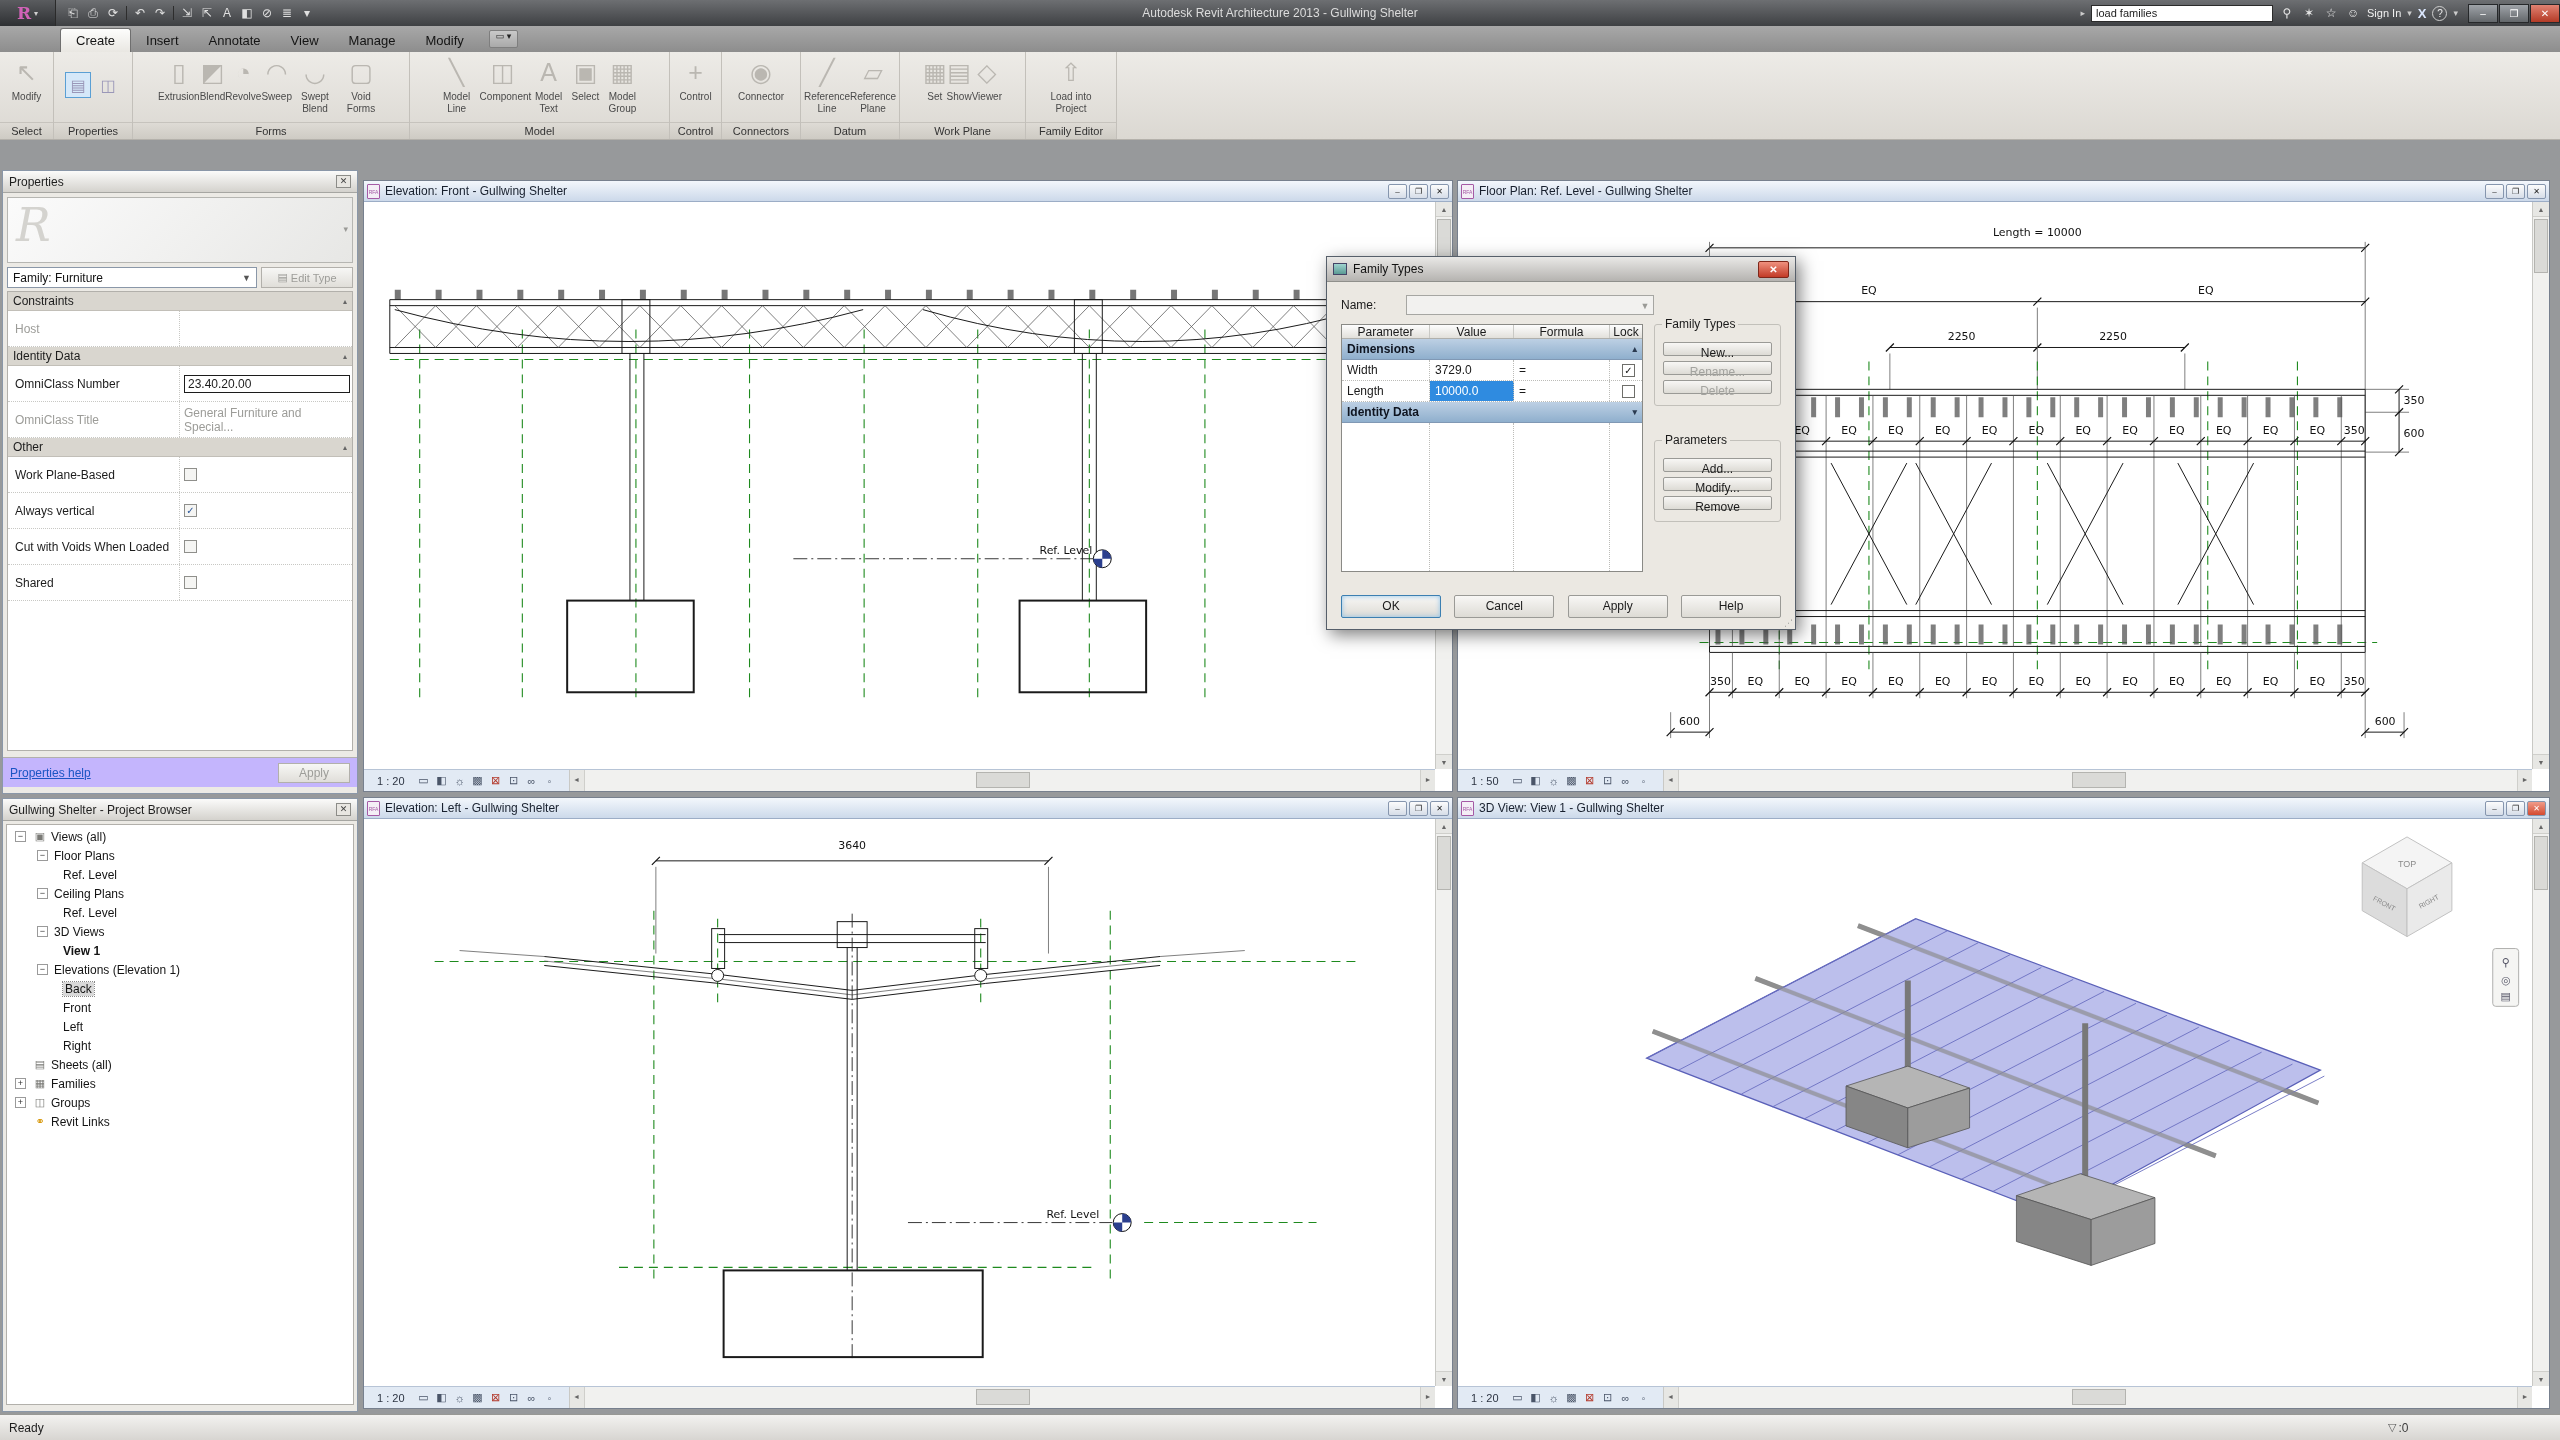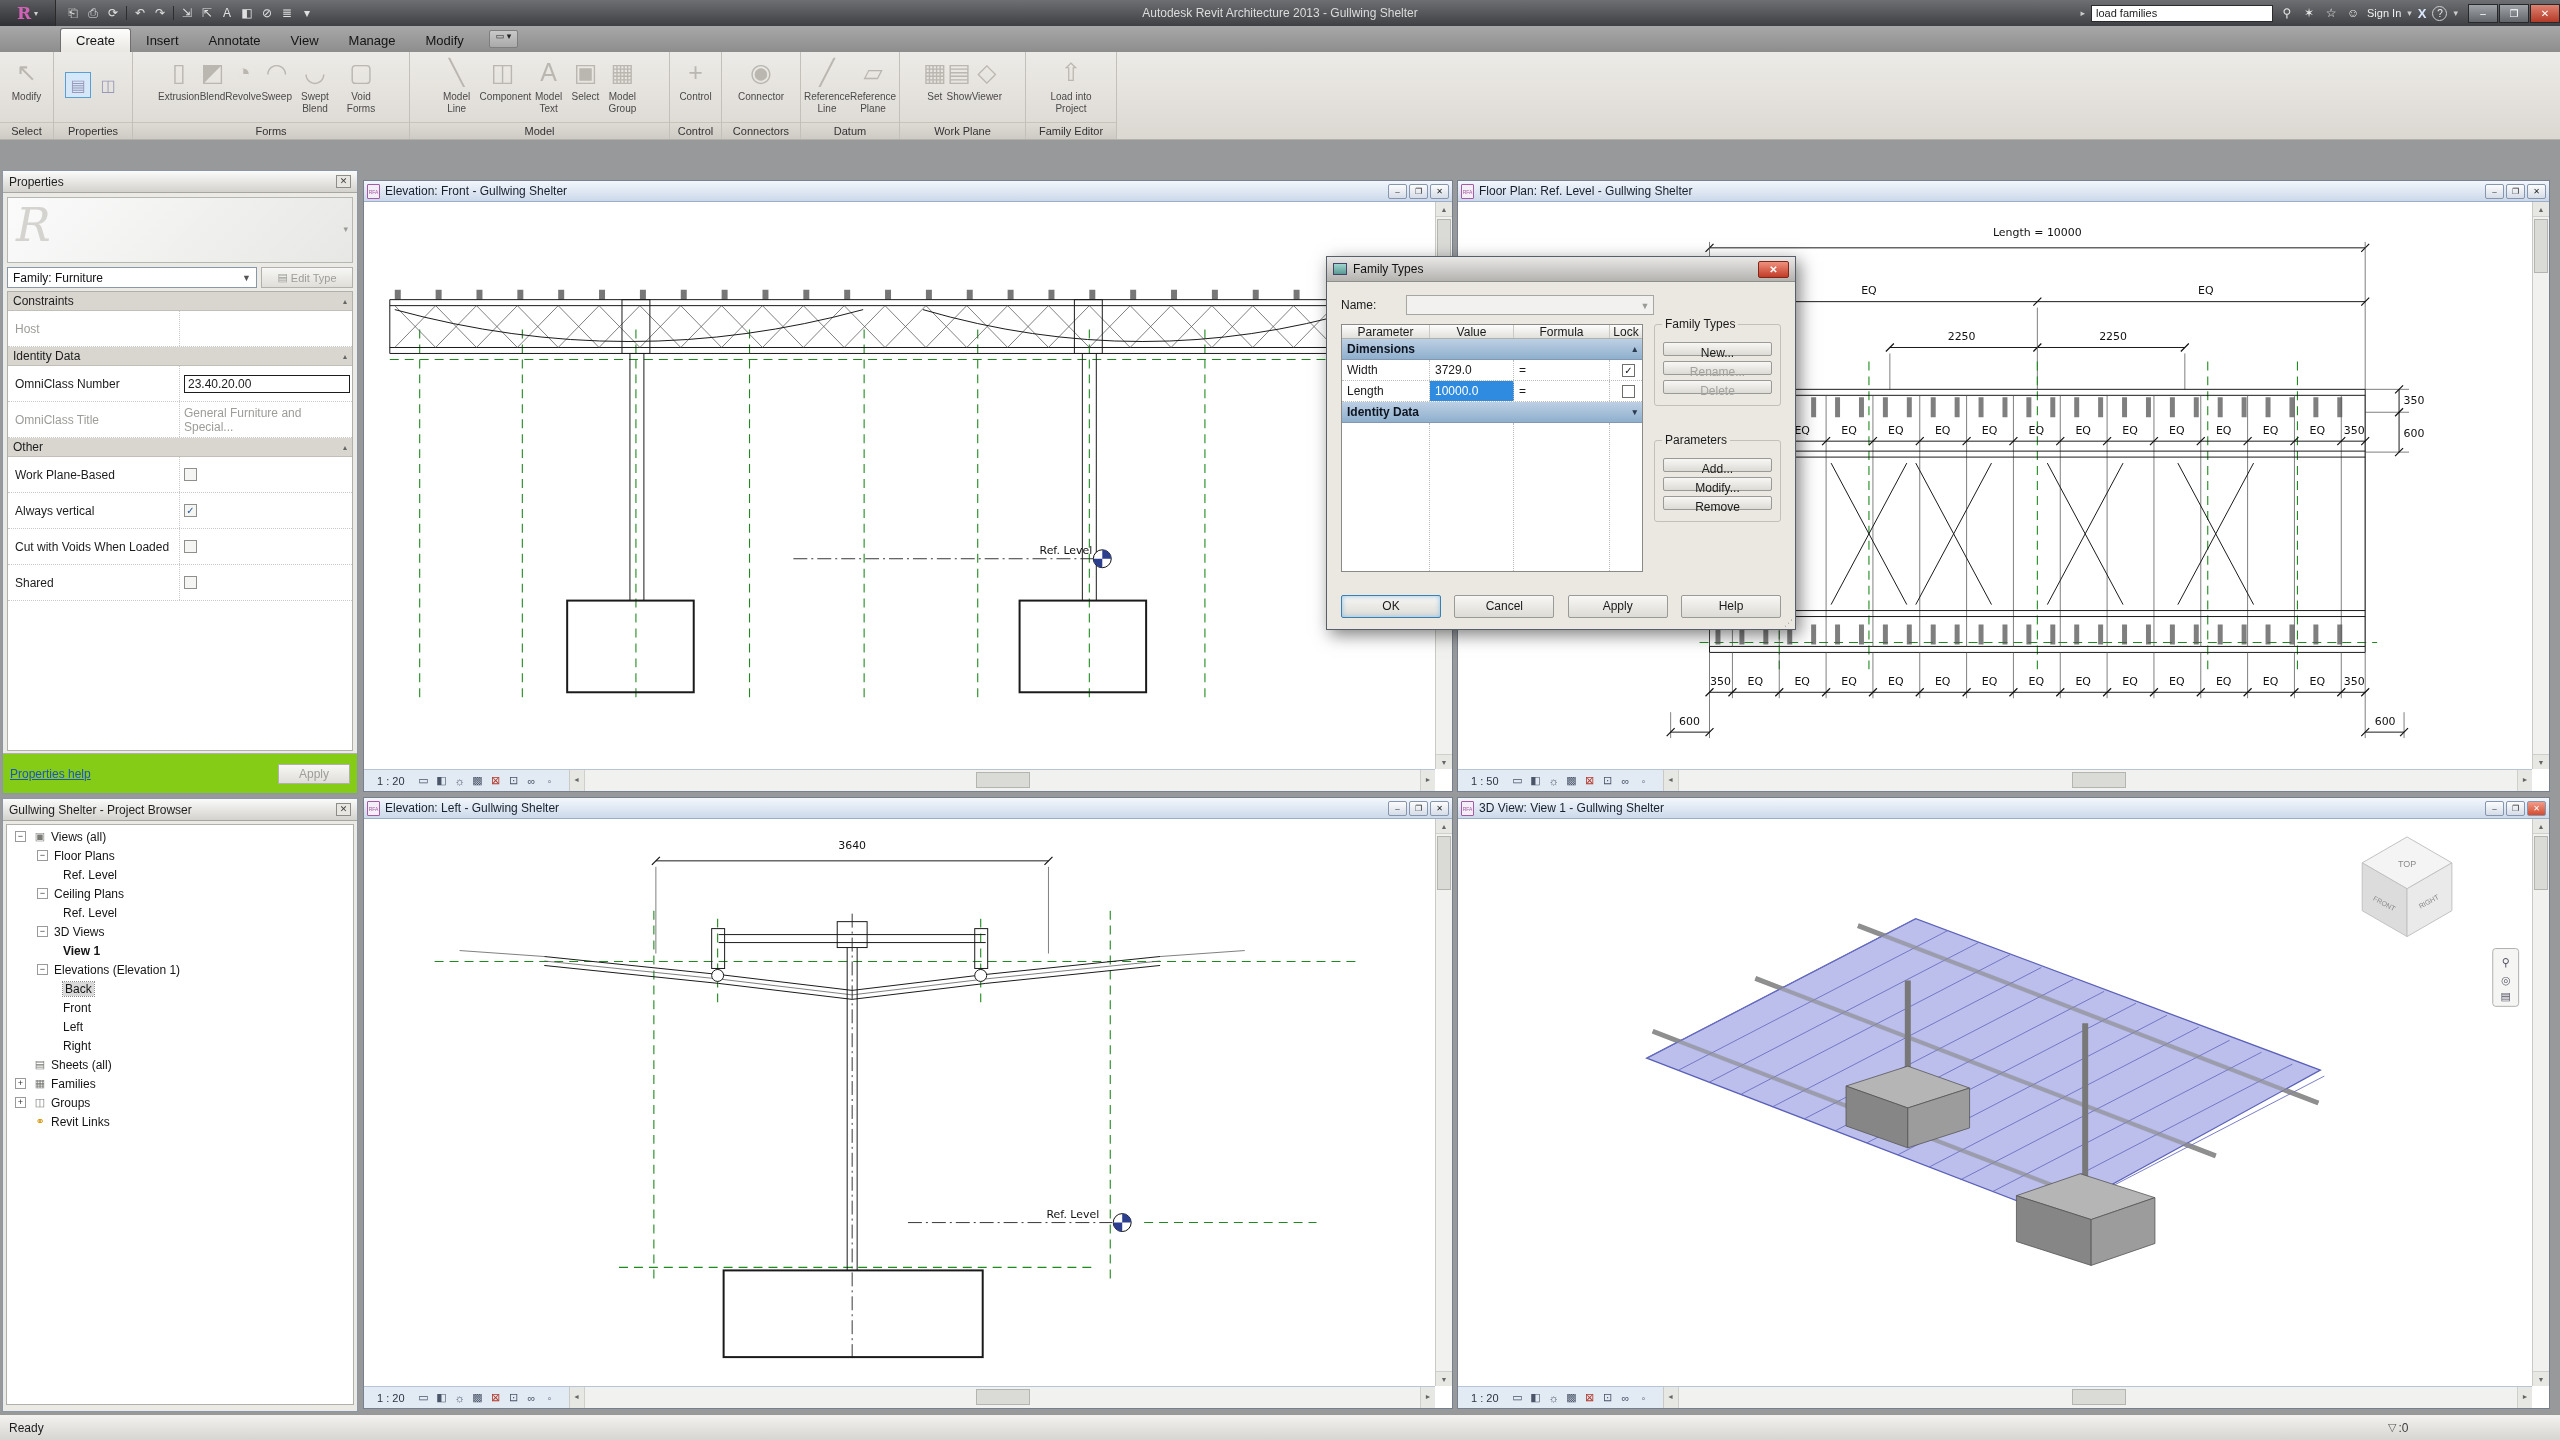--- a/index.html
+++ b/index.html
@@ -77,22 +77,22 @@
   .pgrid { margin:2px 4px; background:#fff; border:1px solid #b2b0ab; height:460px; overflow:hidden; font-size:12px; }
   .phead { background:#d9d6cf; height:19px; display:flex; align-items:center; padding:0 5px; color:#1c1c1c; border-bottom:1px solid #c2bfb8; }
   .phead .chev { margin-left:auto; font-size:8px; color:#666; }
   .prow { display:flex; height:36px; border-bottom:1px dotted #c8c8c4; align-items:center; }
   .prow .lab { width:172px; padding-left:7px; border-right:1px dotted #c8c8c4; height:100%; display:flex; align-items:center; color:#1c1c1c; }
   .prow .val { flex:1; padding-left:4px; height:100%; display:flex; align-items:center; color:#1c1c1c; }
   .prow .gray, .gray { color:#9c9c98 !important; }
   .cellinput { border:1px solid #1c1c1c; height:18px; width:100%; margin-right:2px; display:flex; align-items:center; padding-left:3px; background:#fff; }
   .pcheck { width:13px; height:13px; border:1px solid #8f8f8b; background:#f5f5f3; font-size:10px; line-height:11px; text-align:center; color:transparent; }
   .pcheck.checked { color:#2b579a; }
-  .pfoot { position:absolute; left:0; right:0; bottom:0; height:40px; border-top:1px solid #b2b0ab;
-    display:flex; align-items:center; padding:0 7px; background:#84cc16; }
+  .pfoot { position:absolute; left:0; right:0; bottom:6px; height:30px; border-top:1px solid #b2b0ab;
+    display:flex; align-items:center; padding:0 7px; background:#c4b5fd; }
   .plink { color:#1b55c4; text-decoration:underline; font-size:12px; }
   .papply { margin-left:auto; width:72px; height:20px; font-size:12px; color:#9d9d99; text-align:center; line-height:18px;
     background:linear-gradient(#f7f7f5,#e0ded9); border:1px solid #b2b0ab; }
 
   
   .tree { margin:3px; background:#fff; border:1px solid #b2b0ab; height:calc(100% - 31px); overflow:hidden; padding-top:2px; }
   .trow { display:flex; align-items:center; height:19px; font-size:12px; color:#141414; }
   .ind0 { padding-left:8px; } .ind1 { padding-left:30px; } .ind2 { padding-left:56px; }
   .texp { width:11px; height:11px; border:1px solid #9a9a9a; background:#fff; font-size:9px; line-height:9px; text-align:center; color:#333; margin-right:6px; flex:none; }
   .tspacer { width:17px; flex:none; }

